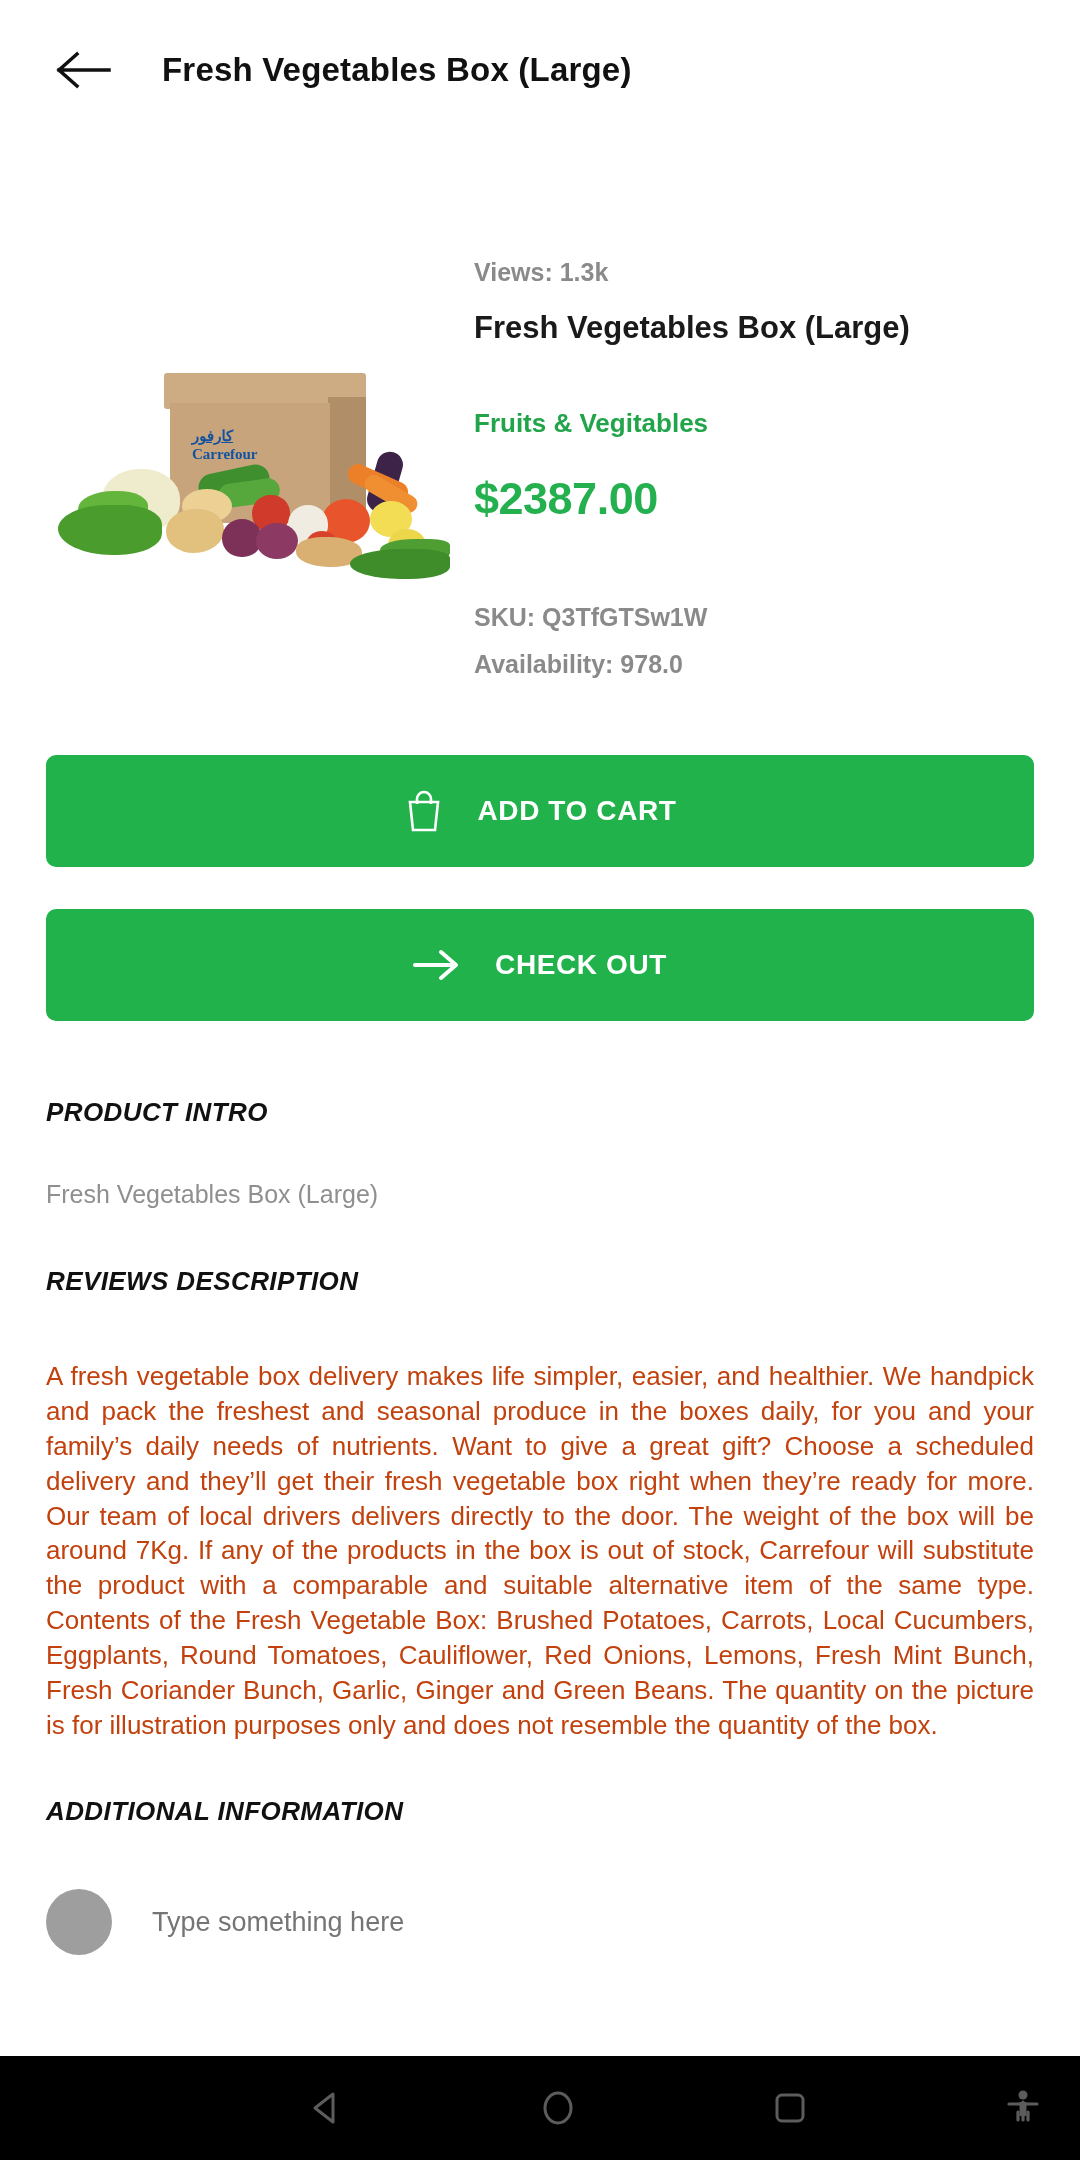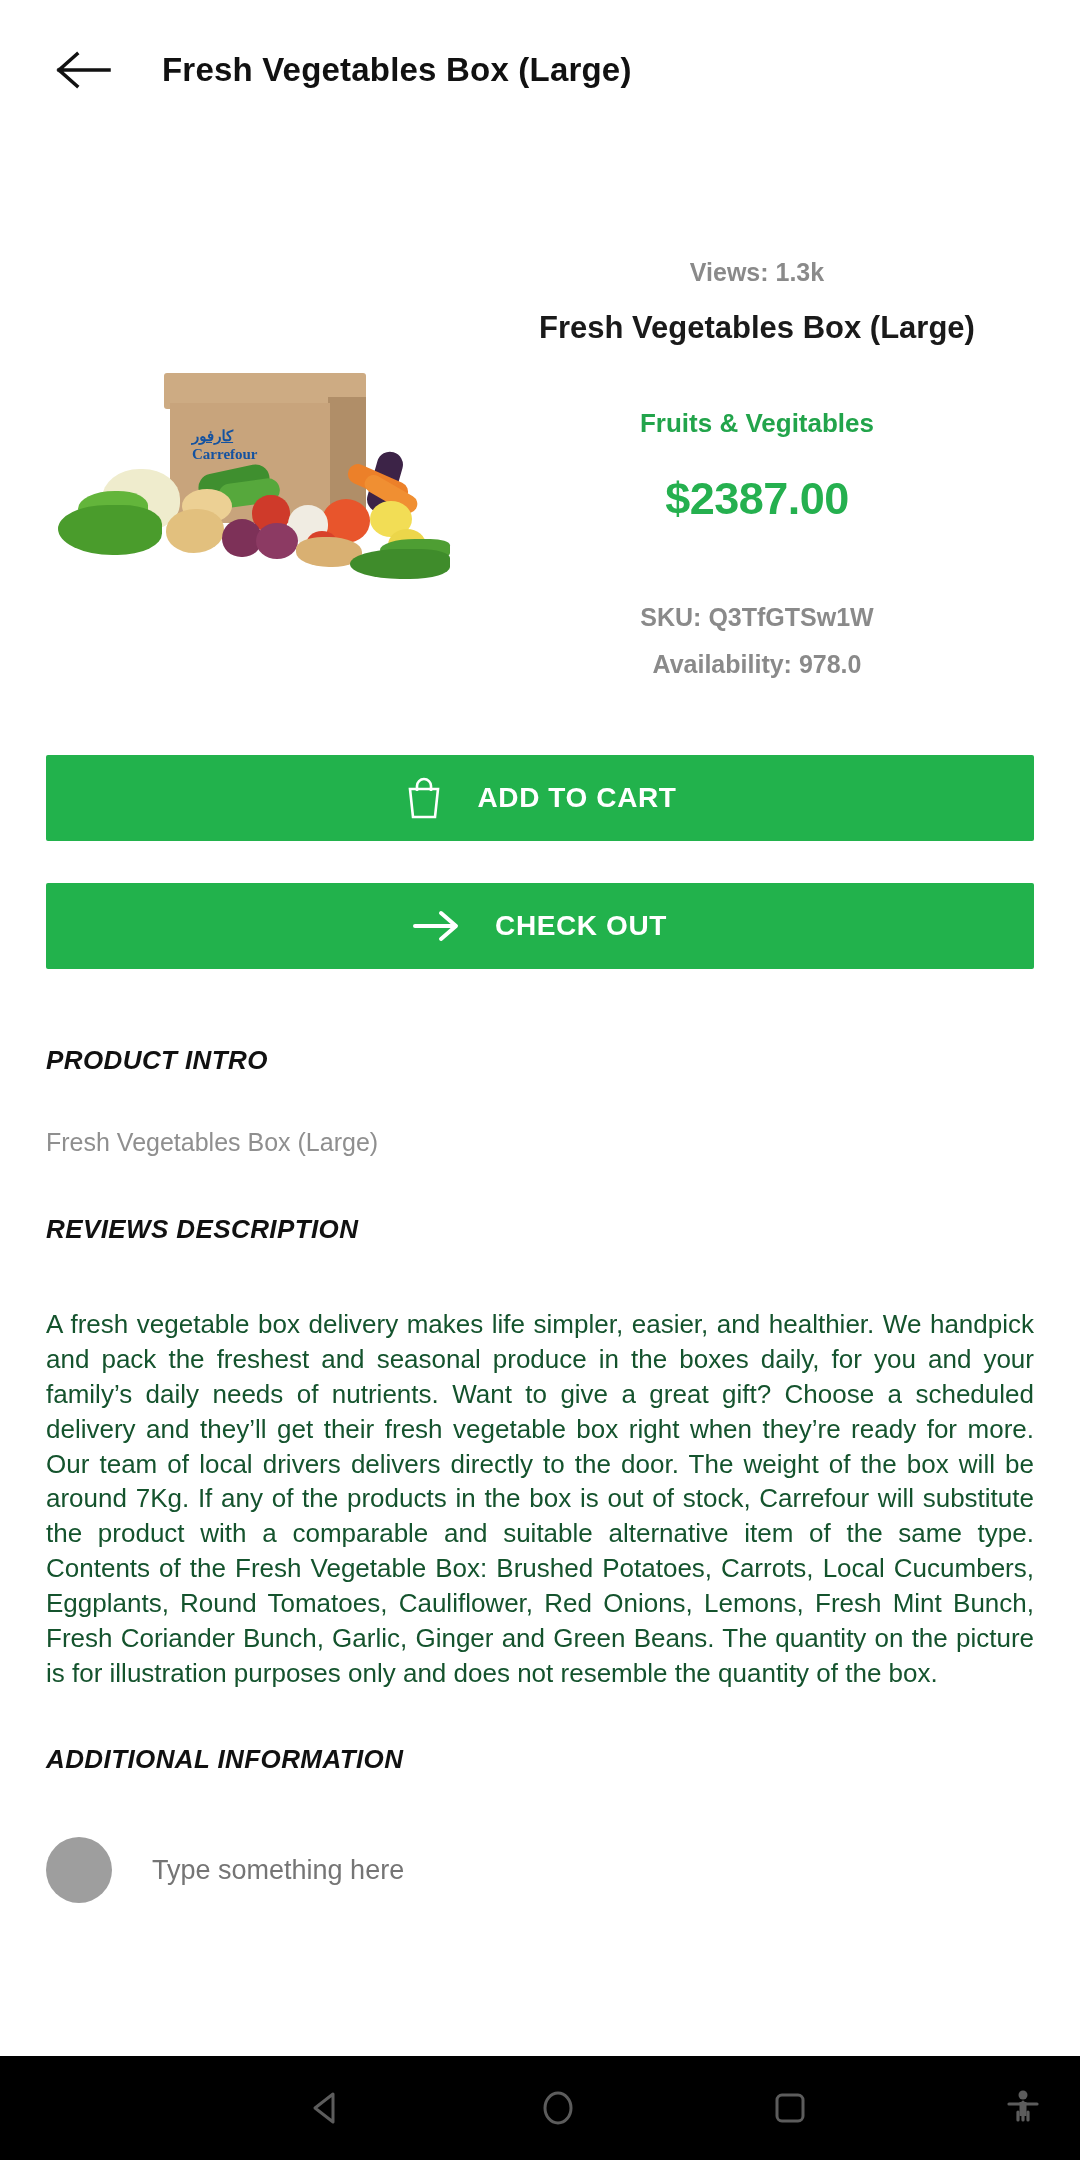--- a/index.html
+++ b/index.html
@@ -55,21 +55,20 @@
     flex: 0 0 420px;
     display: flex;
     align-items: center;
     justify-content: center;
     padding-top: 60px;
   }
   .hero-info {
     flex: 1;
     padding-left: 14px;
     padding-top: 58px;
-    text-align: center;
   }
   .views {
     font-size: 25px;
     font-weight: bold;
     color: #8a8a8a;
     margin-bottom: 22px;
   }
   .prod-title {
     font-size: 31px;
     font-weight: bold;
@@ -226,23 +225,23 @@
     background: #3f8c2b; border-radius: 50% 30% 40% 50%;
   }
   .beans2 {
     left: 330px; top: 166px; width: 70px; height: 22px;
     background: #4e9e33; border-radius: 50% 28% 36% 50%;
   }
 
   
   .cta-wrap { padding: 58px 46px 0 46px; }
   .cta {
-    height: 86px;
+    height: 112px;
     background: #22b24c;
-    border-radius: 2px;
+    border-radius: 10px;
     display: flex;
     align-items: center;
     justify-content: center;
     gap: 34px;
     cursor: pointer;
     border: none;
     width: 100%;
   }
   .cta + .cta { margin-top: 42px; }
   .cta-label {
@@ -266,21 +265,21 @@
   .intro-text {
     margin-top: 50px;
     font-size: 25px;
     color: #8f8f8f;
     line-height: 1.3;
   }
   .sp-desc-head { margin-top: 56px; }
   .desc-text {
     margin-top: 62px;
     font-size: 26px;
-    color: #14532d;
+    color: #c2410c;
     line-height: 1.34;
     text-align: justify;
   }
   .sp-addl-head { margin-top: 54px; }
   .sp-rev-head { margin-top: 74px; }
 
   
   .comment-row {
     margin-top: 62px;
     padding: 0 46px;

